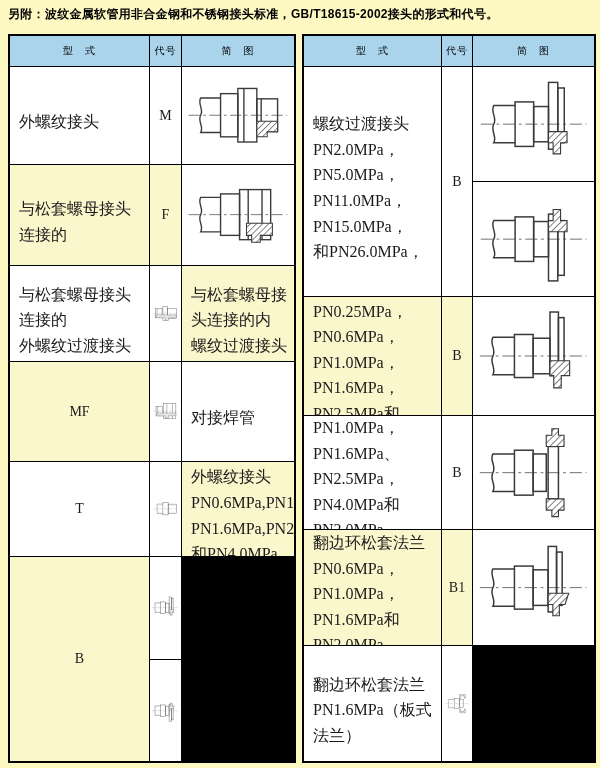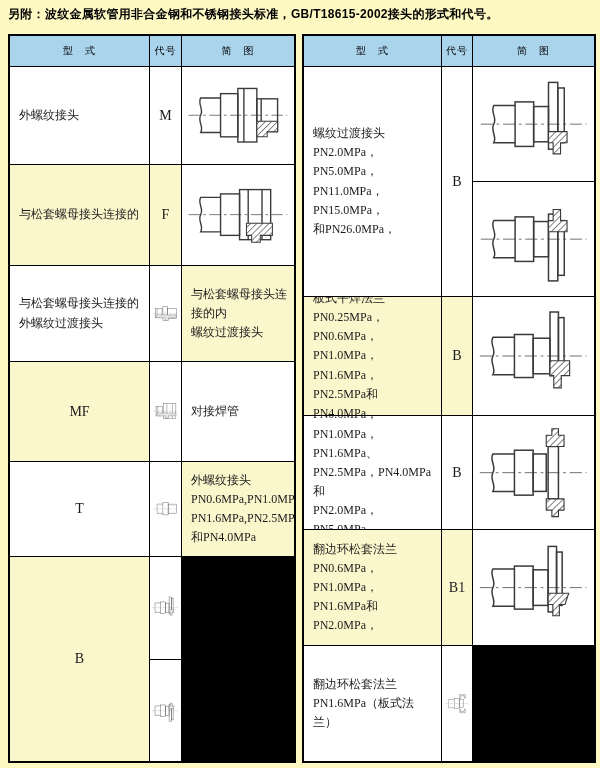--- a/index.html
+++ b/index.html
@@ -9,21 +9,21 @@
          font-weight:bold;font-size:12px;letter-spacing:0.3px;white-space:nowrap;color:#000;}
   .tbl{position:absolute;background:#000;display:grid;gap:1px;border:2px solid #000;}
   #tblL{left:8px;top:34px;width:284px;height:725px;
         grid-template-columns:139px 31px 1fr;
         grid-template-rows:30px 97px 100px 95px 99px 94px 1fr;}
   #tblR{left:302px;top:34px;width:290px;height:725px;
         grid-template-columns:137px 30px 1fr;
         grid-template-rows:30px 229px 118px 113px 115px 1fr;}
   .c{background:#fff;display:flex;align-items:center;overflow:hidden;}
   .hd{justify-content:center;background:#aad3ec;font-size:10px;color:#000;letter-spacing:1px;}
-  .type{justify-content:flex-start;padding:3px 4px 3px 9px;font-size:12px;line-height:1.6;
+  .type{justify-content:flex-start;padding:16px 4px 3px 9px;font-size:16px;line-height:1.6;
         white-space:pre-line;color:#1a1a1a;}
   .code{justify-content:center;font-size:14px;color:#1a1a1a;}
   .yl{background:#fbf7cd;}
   .diag{justify-content:center;padding:2px;}
   .diag svg{width:96%;height:93%;}
   .diag2{flex-direction:column;padding:0;}
   .diag2 .half{flex:1;width:100%;display:flex;align-items:center;justify-content:center;}
   .diag2 .half + .half{border-top:1px solid #000;}
   .diag2 svg{width:92%;height:88%;}
   

